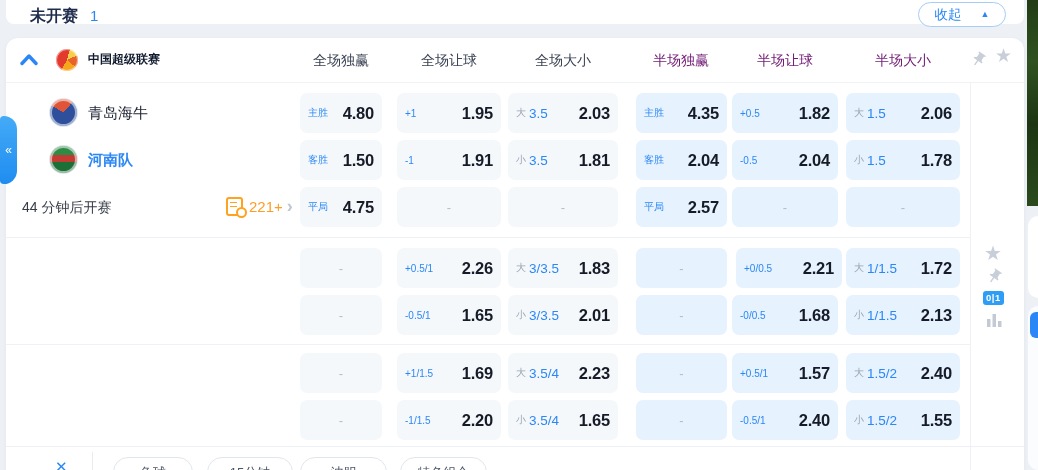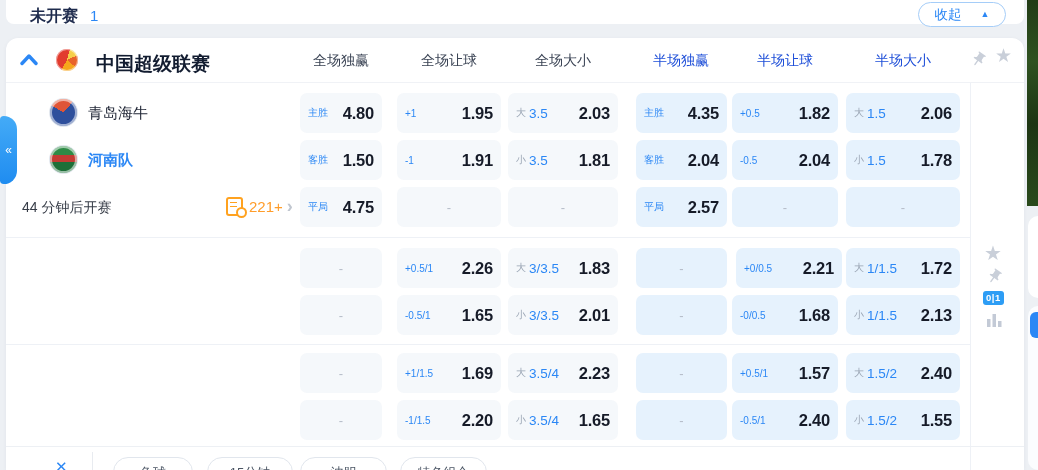--- a/index.html
+++ b/index.html
@@ -17,24 +17,24 @@
 
   
   .panel{position:absolute;left:6px;top:38px;width:1018px;height:432px;background:#fff;
          border-radius:12px 12px 0 0;box-shadow:0 1px 4px rgba(20,40,80,.05);}
 
   
   .chev-up{position:absolute;left:20px;top:53px;width:18px;height:13px;cursor:pointer;}
   .league-icon{position:absolute;left:56px;top:49px;width:22px;height:22px;border-radius:50%;
       background:conic-gradient(from 130deg,#f6a51c 0 22%,#e23b2e 22% 68%,#f6cf4a 68% 82%,#e8632a 82% 100%);
       box-shadow:inset 0 0 0 1px rgba(255,255,255,.5);}
-  .league-name{position:absolute;left:96px;top:51px;font-size:19px;font-weight:700;color:#121c30;}
+  .league-name{position:absolute;left:88px;top:51px;font-size:12px;font-weight:700;color:#121c30;}
   .col-head{position:absolute;top:52px;width:120px;text-align:center;font-size:14px;}
   .col-head.full{color:#3a4354;}
-  .col-head.half{color:#1d4ed8;font-family:Liberation Mono, monospace;}
+  .col-head.half{color:#701a75;font-family:Liberation Mono, monospace;}
   .h1{left:281px;} .h2{left:389px;} .h3{left:503px;} .h4{left:621px;} .h5{left:725px;} .h6{left:843px;}
   .hdr-pin{position:absolute;left:970px;top:51px;width:17px;height:17px;cursor:pointer;}
   .hdr-star{position:absolute;left:995px;top:46px;font-size:19px;color:#c9cfd9;cursor:pointer;line-height:1;}
 
   .hdr-divider{position:absolute;left:6px;top:82px;width:1018px;height:1px;background:#f0f2f6;}
   .v-divider{position:absolute;left:970px;top:83px;width:1px;height:387px;background:#eef1f6;}
   .group-sep{position:absolute;left:6px;width:964px;height:1px;background:#eef1f6;}
   .sep1{top:237px;} .sep2{top:344px;}
 
   

